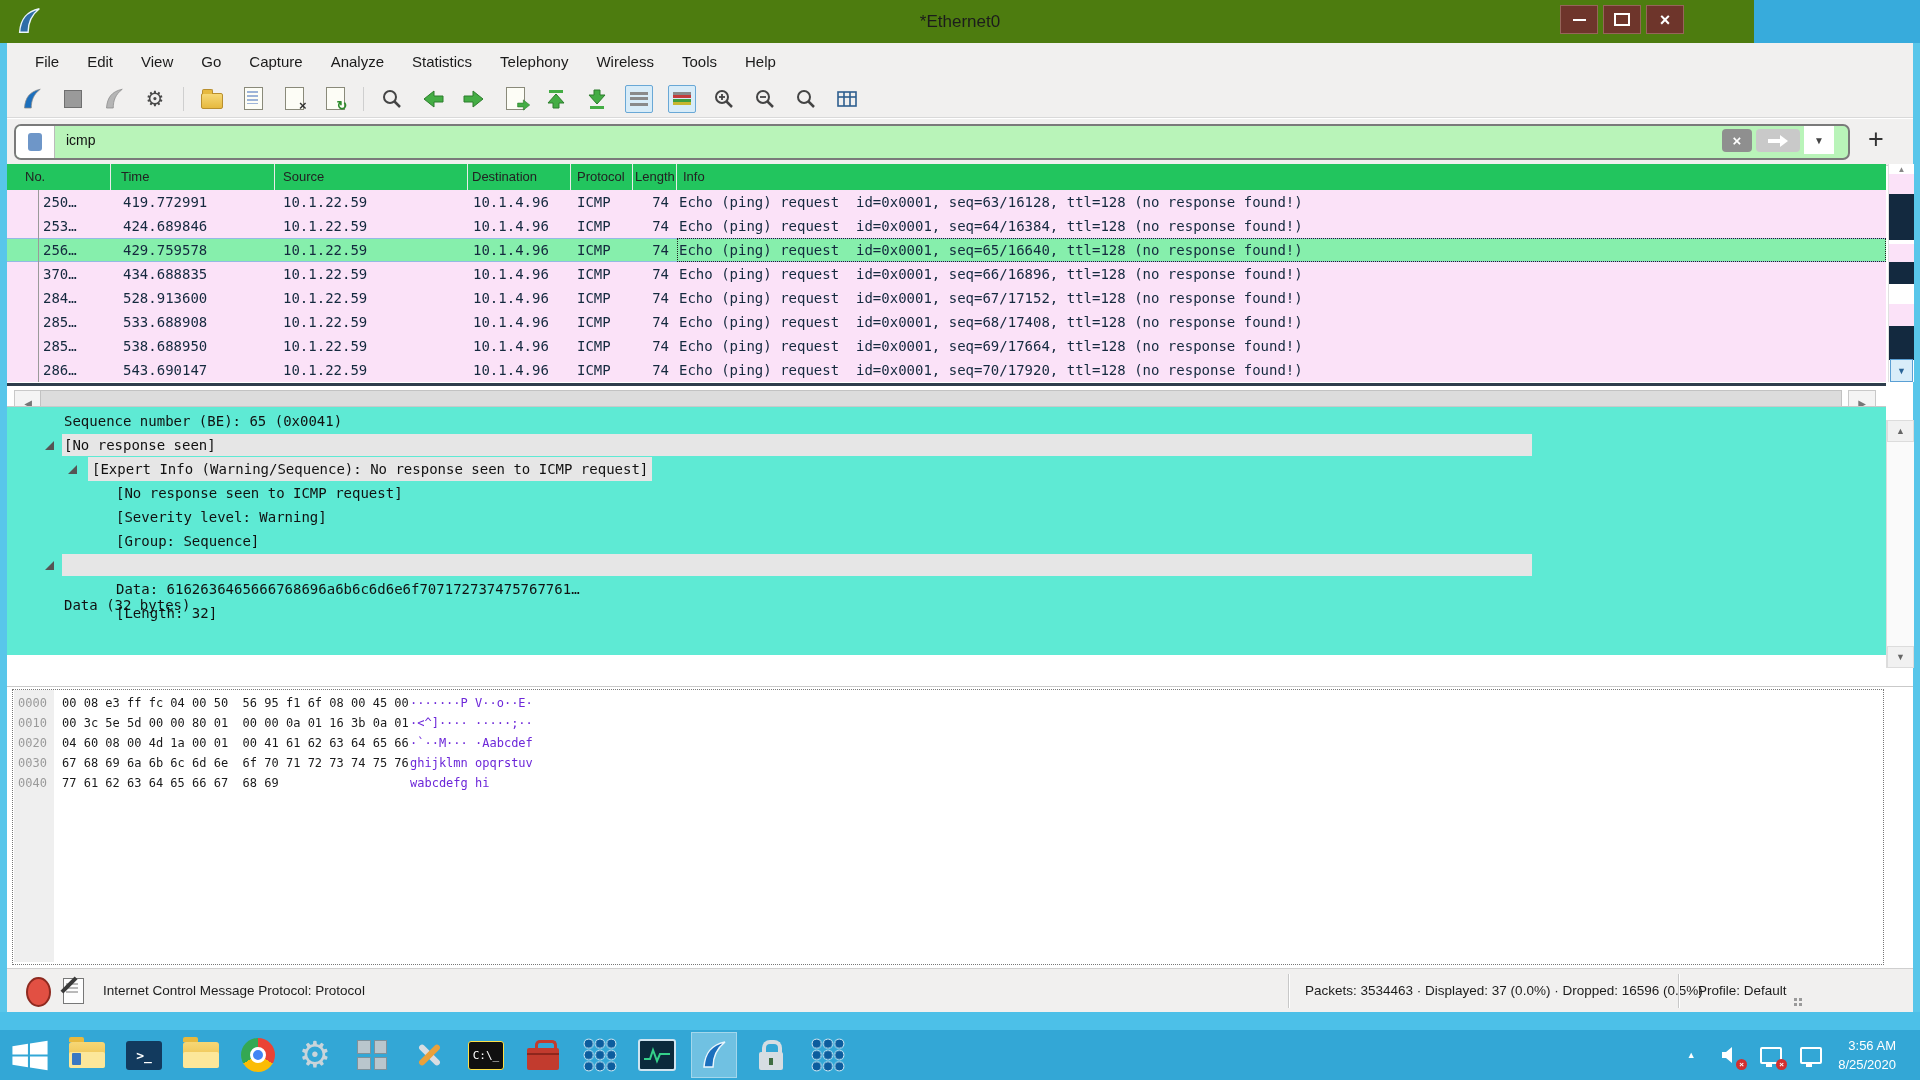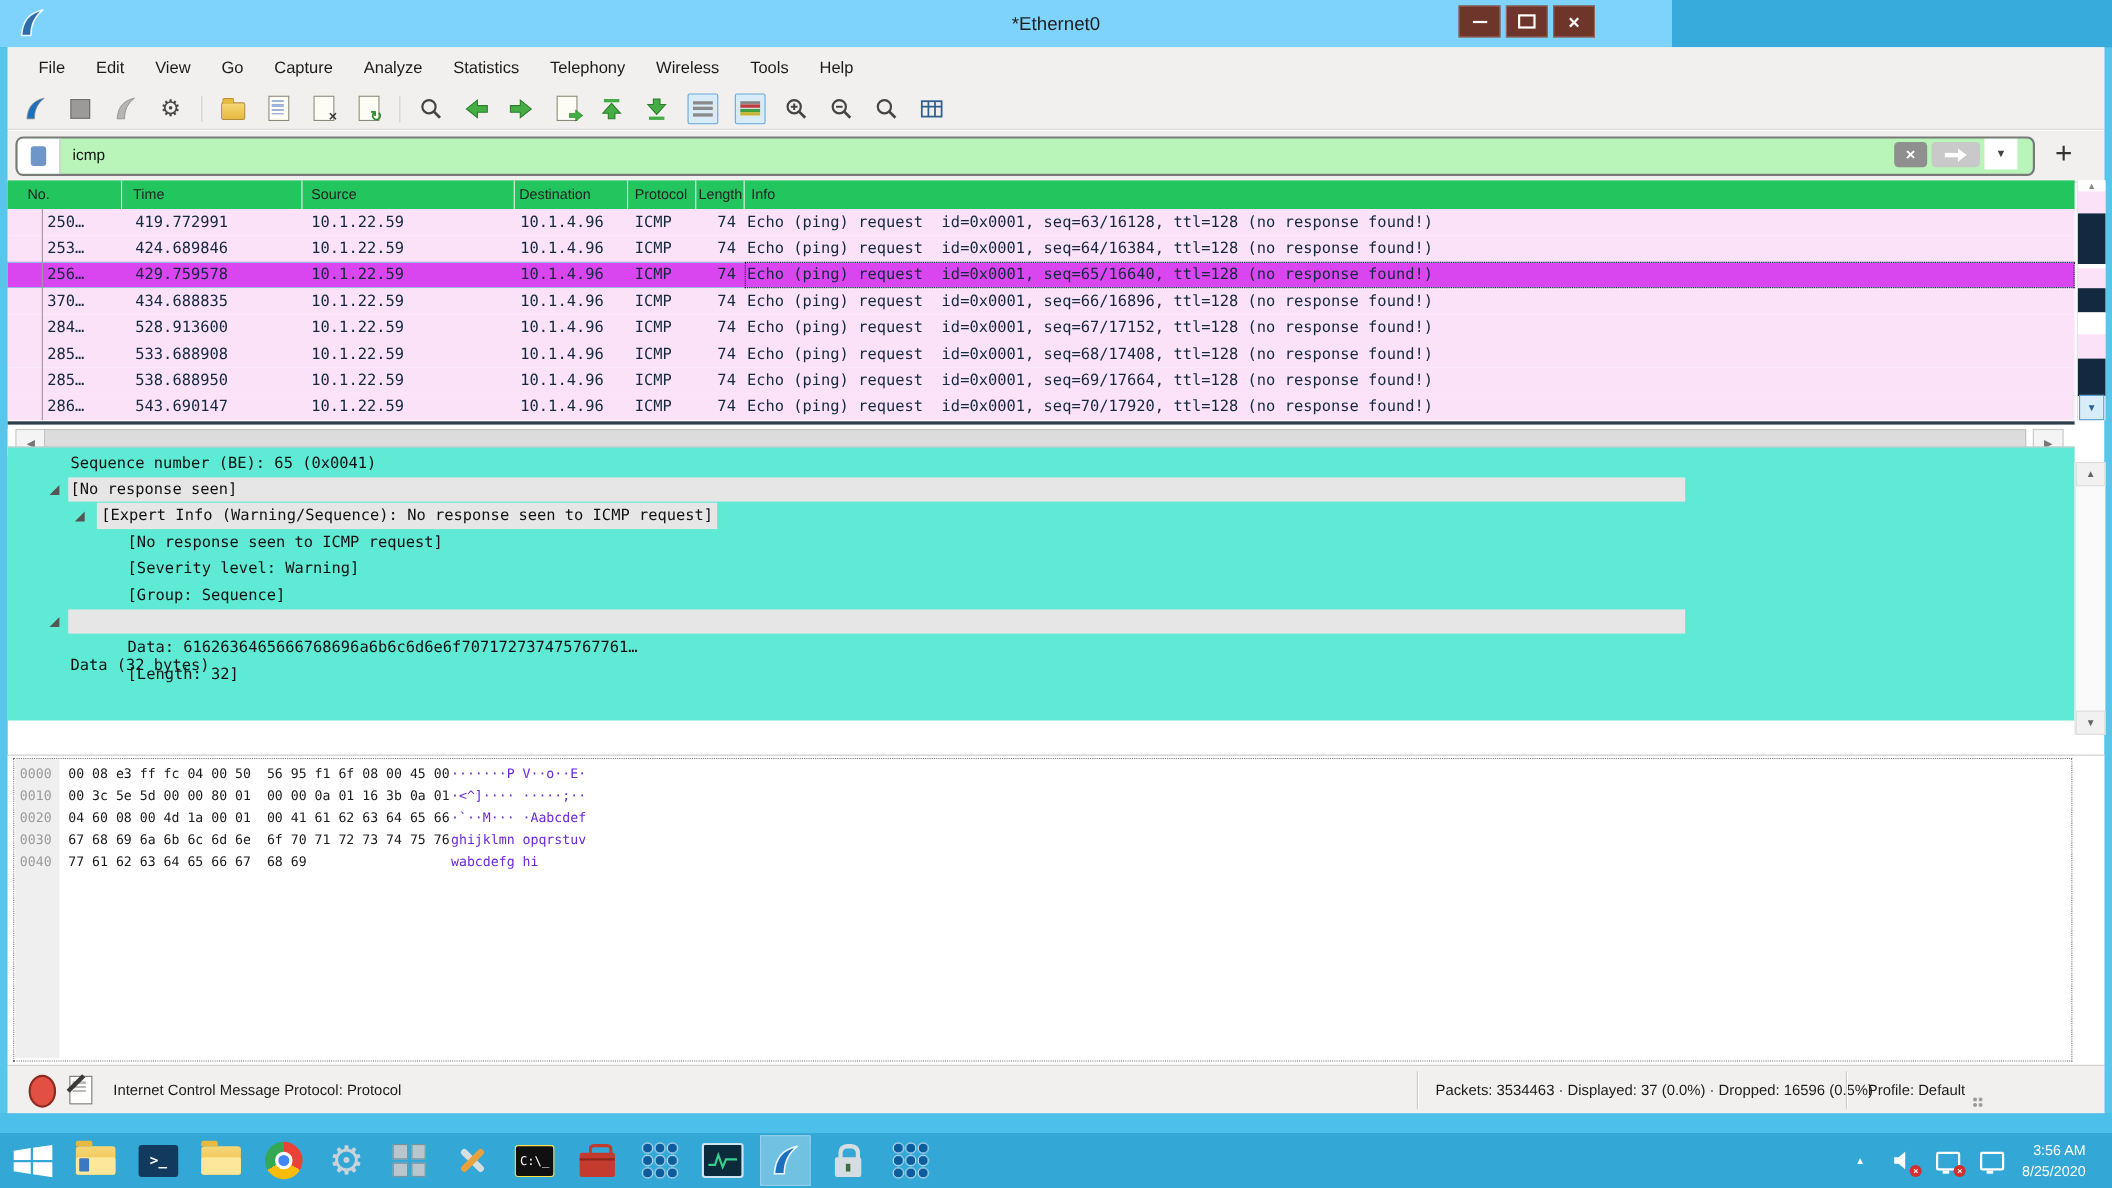--- a/index.html
+++ b/index.html
@@ -1,18 +1,18 @@
 <!DOCTYPE html>
 <html><head>
 <meta charset="utf-8">
 <style>
   html,body{margin:0;padding:0}
   body{width:1920px;height:1080px;overflow:hidden;background:#37abdc;font-family:"Liberation Sans",sans-serif;position:relative}
   
-  #titlebar{position:absolute;left:0;top:0;width:1520px;height:43px;background:#7dd3fc}
+  #titlebar{position:absolute;left:0;top:0;width:1754px;height:43px;background:#4d7c0f}
   #title{position:absolute;left:0;top:0;width:1920px;height:43px;text-align:center;line-height:43px;font-size:17px;color:#1c1c1c}
   .finlogo{position:absolute;left:14px;top:6px}
   .wbtns{position:absolute;right:70px;top:5px;display:flex;gap:5px}
   .wbtn{width:36px;height:27px;background:#6e352b;border:1px solid #96655a;display:flex;align-items:center;justify-content:center;color:#fff}
   .wbtn .minbar{width:13px;height:2px;background:#fff}
   .wbtn .maxbox{width:12px;height:9px;border:2px solid #fff}
   .wbtn.close{font-size:18px;font-weight:bold;line-height:1}
   .edge{position:absolute;top:43px;width:7px;height:969px;background:#58c6ea}
   #win{position:absolute;left:7px;top:43px;width:1906px;height:969px;background:#fff}
   
@@ -47,21 +47,21 @@
   .fdrop{position:absolute;right:14px;top:0;width:30px;height:28px;background:#fff;display:flex;align-items:center;justify-content:center;color:#444;font-size:10px}
   #fplus{position:absolute;left:1852px;top:3px;width:34px;height:34px;display:flex;align-items:center;justify-content:center;font-size:27px;color:#333}
   
   .pgrid{display:grid;grid-template-columns:104px 164px 193px 103px 62px 44px minmax(0,1fr)}
   #phead{position:absolute;left:0;top:121px;width:1879px;height:26px;background:#22c55e;border-bottom:1px solid #d8d8d8}
   .hc{font-size:13px;color:#222;line-height:25px;border-right:1px solid #ebebeb;padding-left:8px;white-space:nowrap;overflow:hidden}
   .hc.c-no{padding-left:18px}.hc.c-time{padding-left:10px}.hc.c-destination{padding-left:4px}
   .hc.c-protocol{padding-left:6px}.hc.c-length{padding-left:2px}.hc.c-info{padding-left:6px;border-right:none}
   #prows{position:absolute;left:0;top:147px;width:1879px}
   .prow{height:24px;background:#fbe2f8;font-family:"DejaVu Sans Mono",monospace;font-size:14px;color:#14293e}
-  .prow.sel{background:#d946ef;box-shadow:inset 0 1px 0 #94b9e4,inset 0 -1px 0 #94b9e4}
+  .prow.sel{background:#86efac;box-shadow:inset 0 1px 0 #94b9e4,inset 0 -1px 0 #94b9e4}
   .pc{line-height:24px;white-space:pre;overflow:hidden}
   .pc.c-no{padding-left:36px}.pc.c-time{padding-left:12px}.pc.c-source{padding-left:8px}
   .pc.c-destination{padding-left:5px}.pc.c-protocol{padding-left:6px}
   .pc.c-length{text-align:right;padding-right:8px}.pc.c-info{padding-left:2px}
   .prow.sel .c-info{outline:1px dotted #222;outline-offset:-1px}
   #gutterline{position:absolute;left:31px;top:147px;width:1px;height:192px;background:#9a9a9a}
   #listend{position:absolute;left:0;top:340px;width:1879px;height:3px;background:#2e3d4c}
   
   #vmap{position:absolute;left:1881px;top:121px;width:25px;height:218px;background:#fff;border-left:1px solid #e0e0e0}
   #vmap .seg{width:100%}

